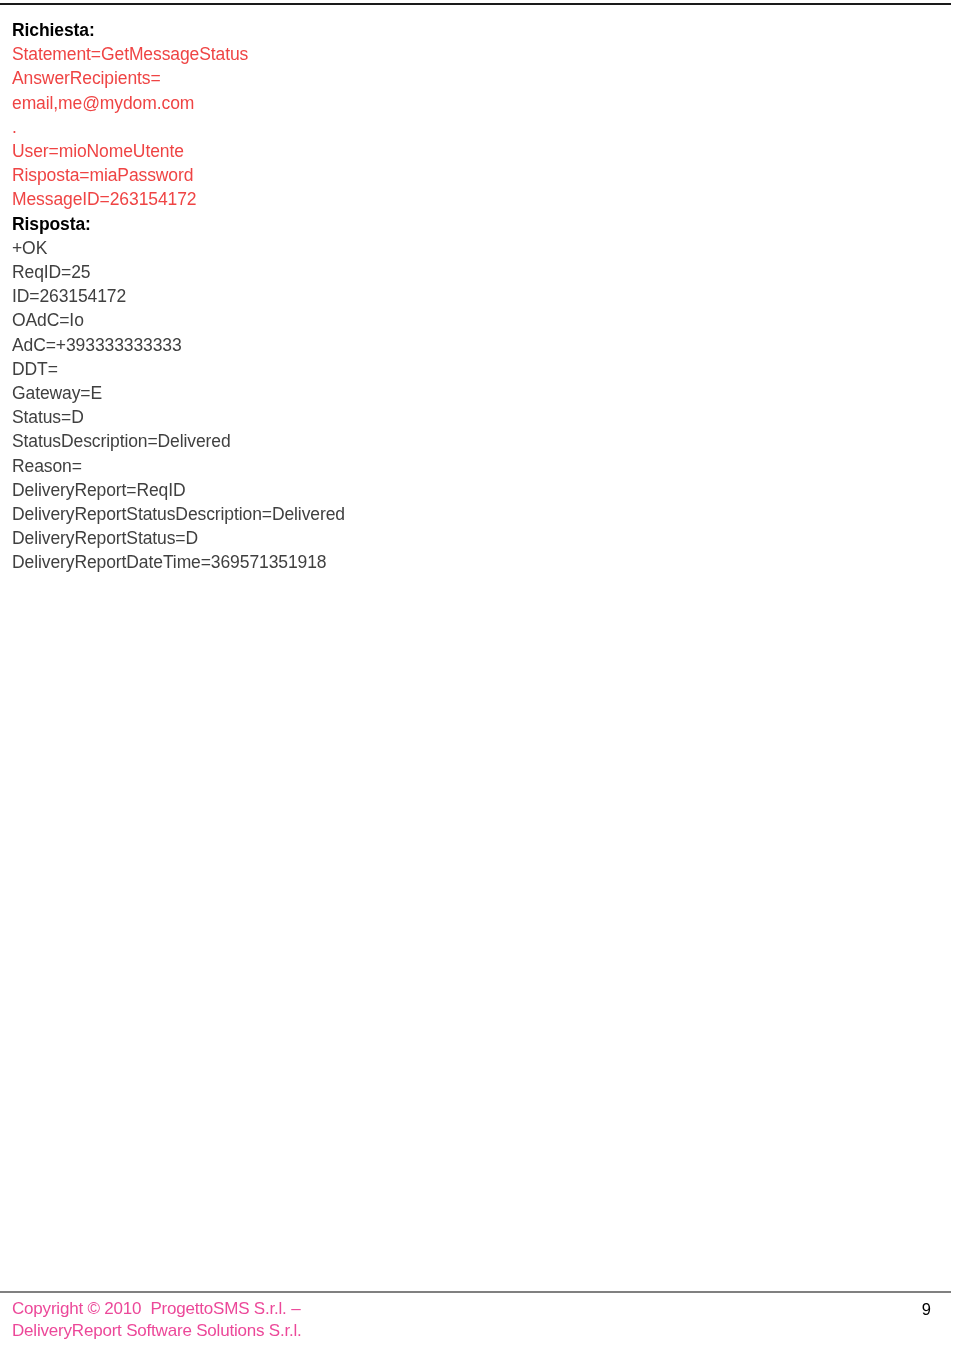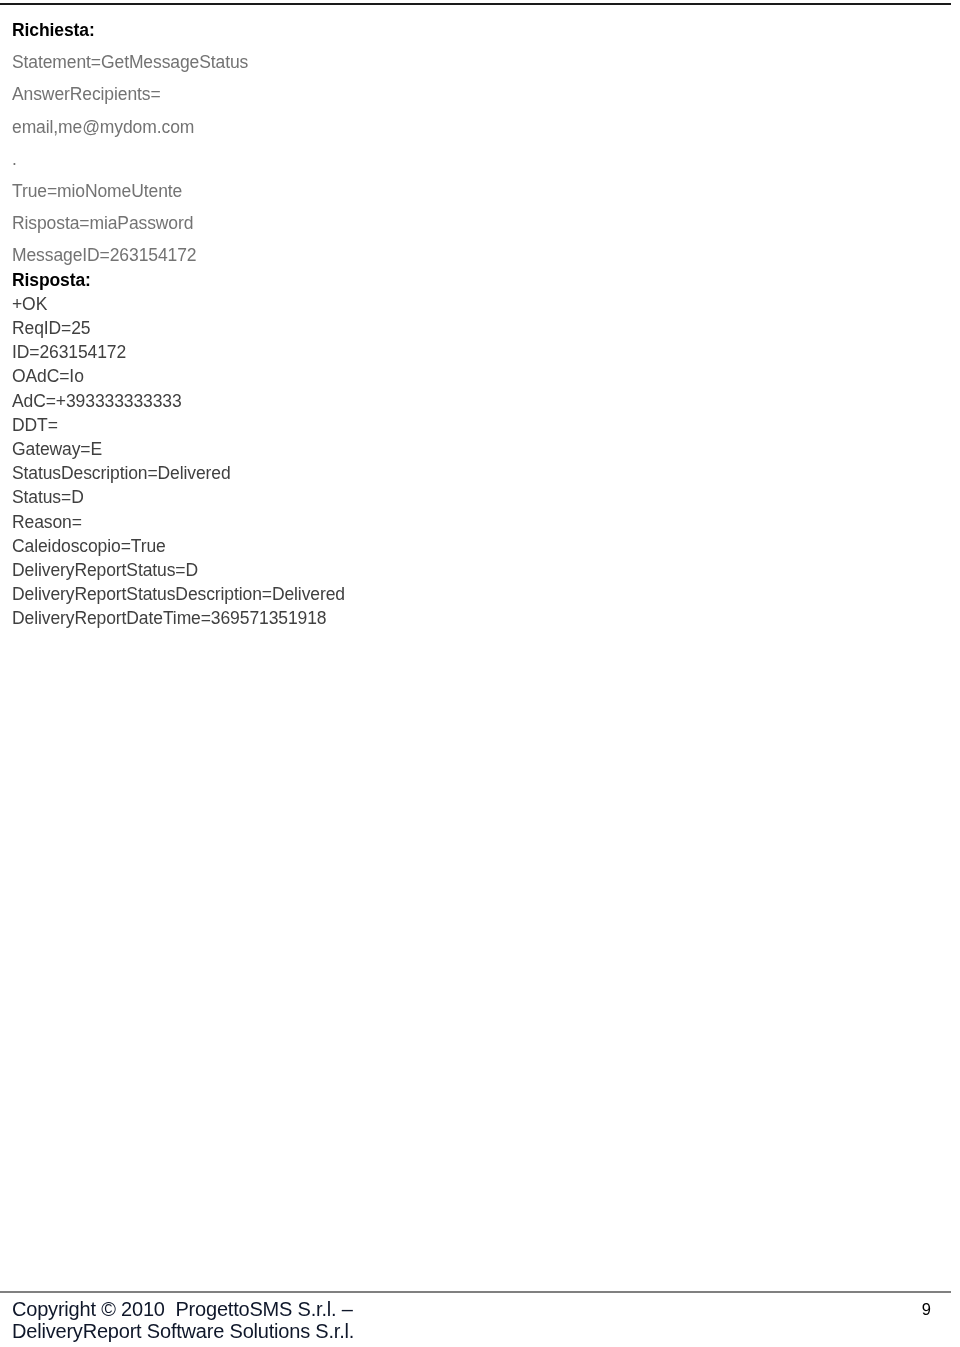--- a/index.html
+++ b/index.html
@@ -51,21 +51,21 @@
 
   .label-line {
     color: #000000;
     font-weight: 600;
     font-size: 17.5px;
     line-height: 24.2px;
     white-space: pre;
     letter-spacing: -0.1px;
   }
 
-  .req-line  { color: #737373; margin-top: 8px; }
+  .req-line  { color: #ef4444; }
   .resp-line { color: #404040; }
 
   
   .footer-rule {
     position: absolute;
     left: 0;
     top: 1291px;
     width: 951px;
     height: 2px;
     background: #808080;
@@ -73,23 +73,23 @@
   .footer {
     position: absolute;
     left: 12px;
     top: 1298px;
     width: 936px;
     display: flex;
     justify-content: space-between;
     align-items: flex-start;
   }
   .footer-copy {
-    font-size: 20px;
+    font-size: 17px;
     line-height: 22px;
-    color: #0f172a;
+    color: #ec4899;
     white-space: pre;
     letter-spacing: -0.2px;
   }
   .footer-page {
     font-size: 16.5px;
     line-height: 22px;
     color: #000000;
     padding-right: 17px;
   }
 </style>
@@ -101,40 +101,40 @@
   <div class="header-rule"></div>
 
   <div class="content">
 
     <div>
       <div class="label-line">Richiesta:</div>
       <div class="code-line req-line">Statement=GetMessageStatus</div>
       <div class="code-line req-line">AnswerRecipients=</div>
       <div class="code-line req-line">email,me@mydom.com</div>
       <div class="code-line req-line">.</div>
-      <div class="code-line req-line">True=mioNomeUtente</div>
+      <div class="code-line req-line">User=mioNomeUtente</div>
       <div class="code-line req-line">Risposta=miaPassword</div>
       <div class="code-line req-line">MessageID=263154172</div>
     </div>
 
     <div>
       <div class="label-line">Risposta:</div>
       <div class="code-line resp-line">+OK</div>
       <div class="code-line resp-line">ReqID=25</div>
       <div class="code-line resp-line">ID=263154172</div>
       <div class="code-line resp-line">OAdC=Io</div>
       <div class="code-line resp-line">AdC=+393333333333</div>
       <div class="code-line resp-line">DDT=</div>
       <div class="code-line resp-line">Gateway=E</div>
+      <div class="code-line resp-line">Status=D</div>
       <div class="code-line resp-line">StatusDescription=Delivered</div>
-      <div class="code-line resp-line">Status=D</div>
       <div class="code-line resp-line">Reason=</div>
-      <div class="code-line resp-line">Caleidoscopio=True</div>
+      <div class="code-line resp-line">DeliveryReport=ReqID</div>
+      <div class="code-line resp-line">DeliveryReportStatusDescription=Delivered</div>
       <div class="code-line resp-line">DeliveryReportStatus=D</div>
-      <div class="code-line resp-line">DeliveryReportStatusDescription=Delivered</div>
       <div class="code-line resp-line">DeliveryReportDateTime=369571351918</div>
     </div>
 
   </div>
 
   <div class="footer-rule"></div>
 
   <div class="footer">
     <div>
       <div class="footer-copy">Copyright © 2010  ProgettoSMS S.r.l. –</div>

